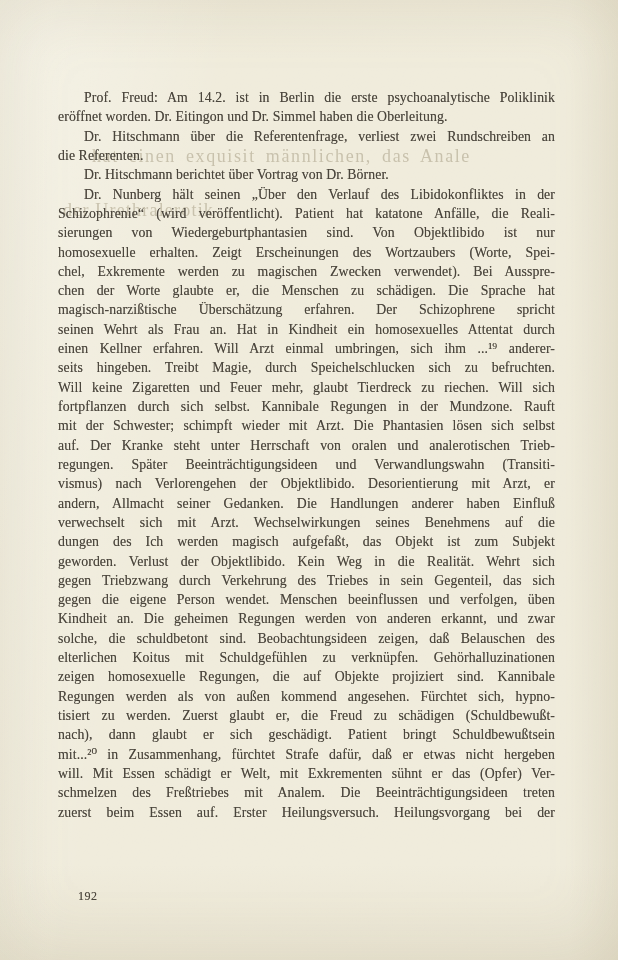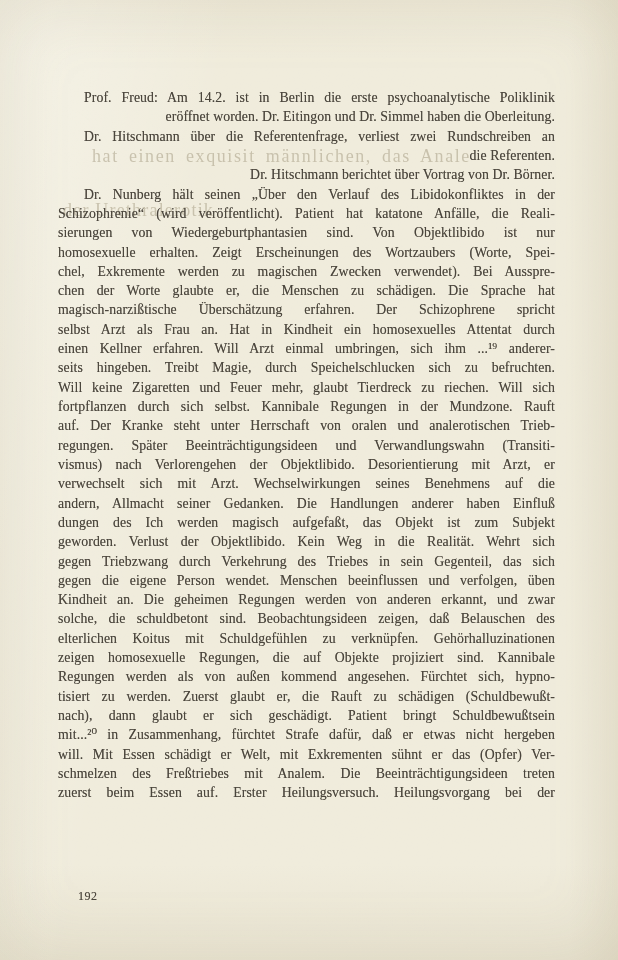--- a/index.html
+++ b/index.html
@@ -50,21 +50,21 @@
     top: 88px;
     width: 497px;
   }
   .line {
     height: 19.32px;
     line-height: 19.32px;
     font-size: 13.8px;
     letter-spacing: 0.08px;
     white-space: normal;
     overflow: hidden;
-    text-align: right;
+    text-align: left;
     text-shadow: 0 0 0.5px rgba(73,68,59,0.55);
   }
   .line.j {
     text-align: justify;
     text-align-last: justify;
   }
   .line.in { text-indent: 26px; }
   .page-number {
     position: absolute;
     left: 78px;
@@ -90,40 +90,41 @@
       <div class="line j in">Dr. Hitschmann über die Referentenfrage, verliest zwei Rundschreiben an</div>
       <div class="line">die Referenten.</div>
       <div class="line in">Dr. Hitschmann berichtet über Vortrag von Dr. Börner.</div>
       <div class="line j in">Dr. Nunberg hält seinen „Über den Verlauf des Libidokonfliktes in der</div>
       <div class="line j">Schizophrenie“ (wird veröffentlicht). Patient hat katatone Anfälle, die Reali-</div>
       <div class="line j">sierungen von Wiedergeburtphantasien sind. Von Objektlibido ist nur</div>
       <div class="line j">homosexuelle erhalten. Zeigt Erscheinungen des Wortzaubers (Worte, Spei-</div>
       <div class="line j">chel, Exkremente werden zu magischen Zwecken verwendet). Bei Ausspre-</div>
       <div class="line j">chen der Worte glaubte er, die Menschen zu schädigen. Die Sprache hat</div>
       <div class="line j">magisch-narzißtische Überschätzung erfahren. Der Schizophrene spricht</div>
-      <div class="line j">selbst Arzt als Frau an. Hat in Kindheit ein homosexuelles Attentat durch</div>
+      <div class="line j">seinen Wehrt als Frau an. Hat in Kindheit ein homosexuelles Attentat durch</div>
       <div class="line j">einen Kellner erfahren. Will Arzt einmal umbringen, sich ihm ...¹⁹ anderer-</div>
       <div class="line j">seits hingeben. Treibt Magie, durch Speichelschlucken sich zu befruchten.</div>
       <div class="line j">Will keine Zigaretten und Feuer mehr, glaubt Tierdreck zu riechen. Will sich</div>
       <div class="line j">fortpflanzen durch sich selbst. Kannibale Regungen in der Mundzone. Rauft</div>
+      <div class="line j">mit der Schwester; schimpft wieder mit Arzt. Die Phantasien lösen sich selbst</div>
       <div class="line j">auf. Der Kranke steht unter Herrschaft von oralen und analerotischen Trieb-</div>
       <div class="line j">regungen. Später Beeinträchtigungsideen und Verwandlungswahn (Transiti-</div>
       <div class="line j">vismus) nach Verlorengehen der Objektlibido. Desorientierung mit Arzt, er</div>
+      <div class="line j">andern, Allmacht seiner Gedanken. Die Handlungen anderer haben Einfluß</div>
       <div class="line j">verwechselt sich mit Arzt. Wechselwirkungen seines Benehmens auf die</div>
-      <div class="line j">andern, Allmacht seiner Gedanken. Die Handlungen anderer haben Einfluß</div>
       <div class="line j">dungen des Ich werden magisch aufgefaßt, das Objekt ist zum Subjekt</div>
       <div class="line j">geworden. Verlust der Objektlibido. Kein Weg in die Realität. Wehrt sich</div>
       <div class="line j">gegen Triebzwang durch Verkehrung des Triebes in sein Gegenteil, das sich</div>
       <div class="line j">gegen die eigene Person wendet. Menschen beeinflussen und verfolgen, üben</div>
       <div class="line j">Kindheit an. Die geheimen Regungen werden von anderen erkannt, und zwar</div>
       <div class="line j">solche, die schuldbetont sind. Beobachtungsideen zeigen, daß Belauschen des</div>
       <div class="line j">elterlichen Koitus mit Schuldgefühlen zu verknüpfen. Gehörhalluzinationen</div>
       <div class="line j">zeigen homosexuelle Regungen, die auf Objekte projiziert sind. Kannibale</div>
       <div class="line j">Regungen werden als von außen kommend angesehen. Fürchtet sich, hypno-</div>
-      <div class="line j">tisiert zu werden. Zuerst glaubt er, die Rauft zu schädigen (Schuldbewußt-</div>
+      <div class="line j">tisiert zu werden. Zuerst glaubt er, die Freud zu schädigen (Schuldbewußt-</div>
       <div class="line j">nach), dann glaubt er sich geschädigt. Patient bringt Schuldbewußtsein</div>
       <div class="line j">mit...²⁰ in Zusammenhang, fürchtet Strafe dafür, daß er etwas nicht hergeben</div>
       <div class="line j">will. Mit Essen schädigt er Welt, mit Exkrementen sühnt er das (Opfer) Ver-</div>
       <div class="line j">schmelzen des Freßtriebes mit Analem. Die Beeinträchtigungsideen treten</div>
       <div class="line j">zuerst beim Essen auf. Erster Heilungsversuch. Heilungsvorgang bei der</div>
     </div>
 
   <div class="page-number">192</div>
 
   <svg class="grain" width="618" height="960" xmlns="http://www.w3.org/2000/svg">

